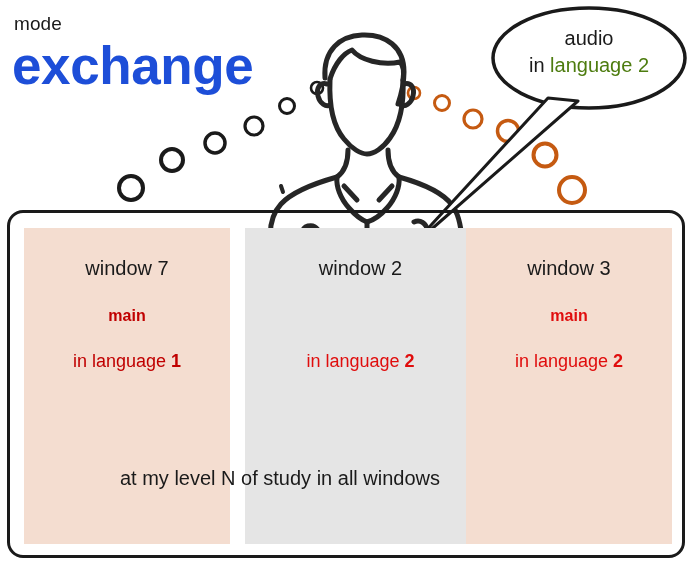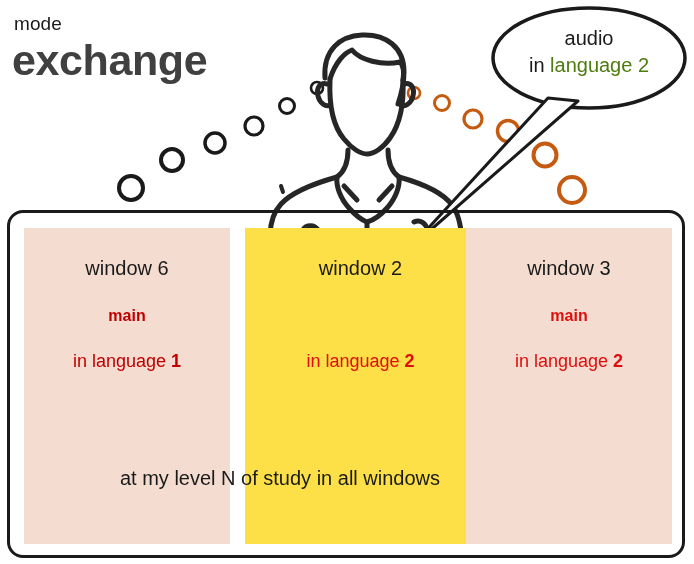--- a/index.html
+++ b/index.html
@@ -26,23 +26,23 @@
     font-size: 19px;
     color: #1a1a1a;
     letter-spacing: 0.1px;
     line-height: 1;
     white-space: nowrap;
   }
   #mode-name {
     position: absolute;
     left: 12px;
     top: 39px;
-    font-size: 43px;
+    font-size: 53px;
     font-weight: bold;
-    color: #404040;
+    color: #1d4ed8;
     line-height: 1;
     letter-spacing: -0.4px;
     white-space: nowrap;
   }
 
   
   #art {
     position: absolute;
     left: 0;
     top: 0;
@@ -80,21 +80,21 @@
 
   
   .panel {
     position: absolute;
     top: 228px;
     width: 206px;
     height: 316px;
     box-sizing: border-box;
   }
   #panel-1 { left: 24px;  background: #F4DDD0; }
-  #panel-2 { left: 245px; background: #fde047; width: 231px; }
+  #panel-2 { left: 245px; background: #e5e5e5; width: 231px; }
   #panel-3 { left: 466px; background: #F4DDD0; }
 
   .panel-title {
     position: absolute;
     top: 30px;
     left: 0;
     width: 100%;
     text-align: center;
     font-size: 20px;
     color: #1a1a1a;
@@ -219,21 +219,21 @@
   </svg>
 
   <div id="bubble-text">
     <span class="ln">audio</span>
     <span class="ln"><span>in </span><span class="accent">language 2</span></span>
   </div>
 
   <div id="windows-box"></div>
 
   <div class="panel" id="panel-1">
-    <div class="panel-title">window 6</div>
+    <div class="panel-title">window 7</div>
     <div class="panel-role red-dark">main</div>
     <div class="panel-lang red-dark"><span>in language </span><b>1</b></div>
   </div>
 
   <div class="panel" id="panel-2">
     <div class="panel-title">window 2</div>
     <div class="panel-lang red-bright"><span>in language </span><b>2</b></div>
   </div>
 
   <div class="panel" id="panel-3">

